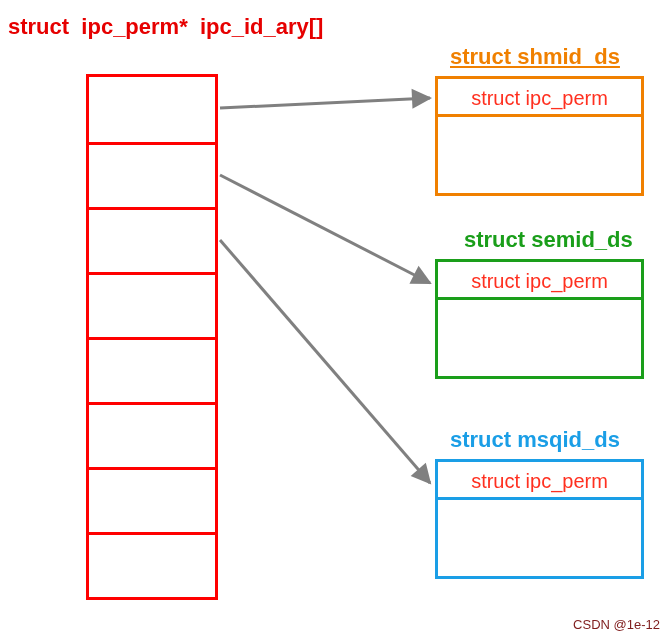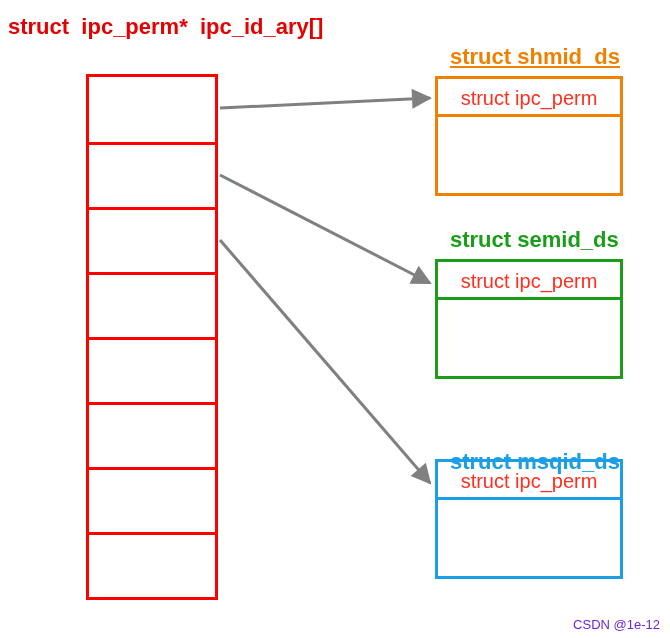--- a/index.html
+++ b/index.html
@@ -14,21 +14,21 @@
   }
   .title {
     position: absolute;
     font-weight: 700;
     font-size: 22px;
     white-space: pre;
   }
   .title.red   { color: #e60000; }
   .title.orange{ color: #f08000; }
   .title.green { color: #1a9e1a; }
-  .title.blue  { color: #1a9ee6; margin-top: 22px; }
+  .title.blue  { color: #1a9ee6; }
 
   
   .array {
     position: absolute;
     left: 86px;
     top: 74px;
     width: 132px;
     border: 3px solid #ff0000;
     box-sizing: border-box;
   }
@@ -37,21 +37,21 @@
     border-top: 3px solid #ff0000;
     box-sizing: border-box;
   }
   .array-cell:first-child {
     border-top: none;
   }
 
   
   .struct-box {
     position: absolute;
-    width: 188px;
+    width: 209px;
     height: 120px;
     box-sizing: border-box;
     border-width: 3px;
     border-style: solid;
   }
   .struct-box.orange { border-color: #f08000; }
   .struct-box.green  { border-color: #1a9e1a; }
   .struct-box.blue   { border-color: #1a9ee6; }
 
   .inner-perm {
@@ -75,21 +75,21 @@
     top: 0;
     width: 670px;
     height: 638px;
     pointer-events: none;
   }
 
   .watermark {
     position: absolute;
     right: 10px;
     bottom: 6px;
-    color: #6d28d9;
+    color: #7f1d1d;
     font-size: 13px;
   }
 </style>
 </head>
 <body>
 
 <div class="title red" style="left:8px; top:14px;">struct  ipc_perm*  ipc_id_ary[]</div>
 
 <div class="array">
   <div class="array-cell"></div>
@@ -100,21 +100,21 @@
   <div class="array-cell"></div>
   <div class="array-cell"></div>
   <div class="array-cell"></div>
 </div>
 
 <div class="title orange" style="left:450px; top:44px;text-decoration:underline;">struct shmid_ds</div>
 <div class="struct-box orange" style="left:435px; top:76px;">
   <div class="inner-perm">struct ipc_perm</div>
 </div>
 
-<div class="title green" style="left:450px; top:227px;">struct semid_ds</div>
+<div class="title green" style="left:464px; top:227px;">struct semid_ds</div>
 <div class="struct-box green" style="left:435px; top:259px;">
   <div class="inner-perm">struct ipc_perm</div>
 </div>
 
 <div class="title blue" style="left:450px; top:427px;">struct msqid_ds</div>
 <div class="struct-box blue" style="left:435px; top:459px;">
   <div class="inner-perm">struct ipc_perm</div>
 </div>
 
 <svg class="arrows">

